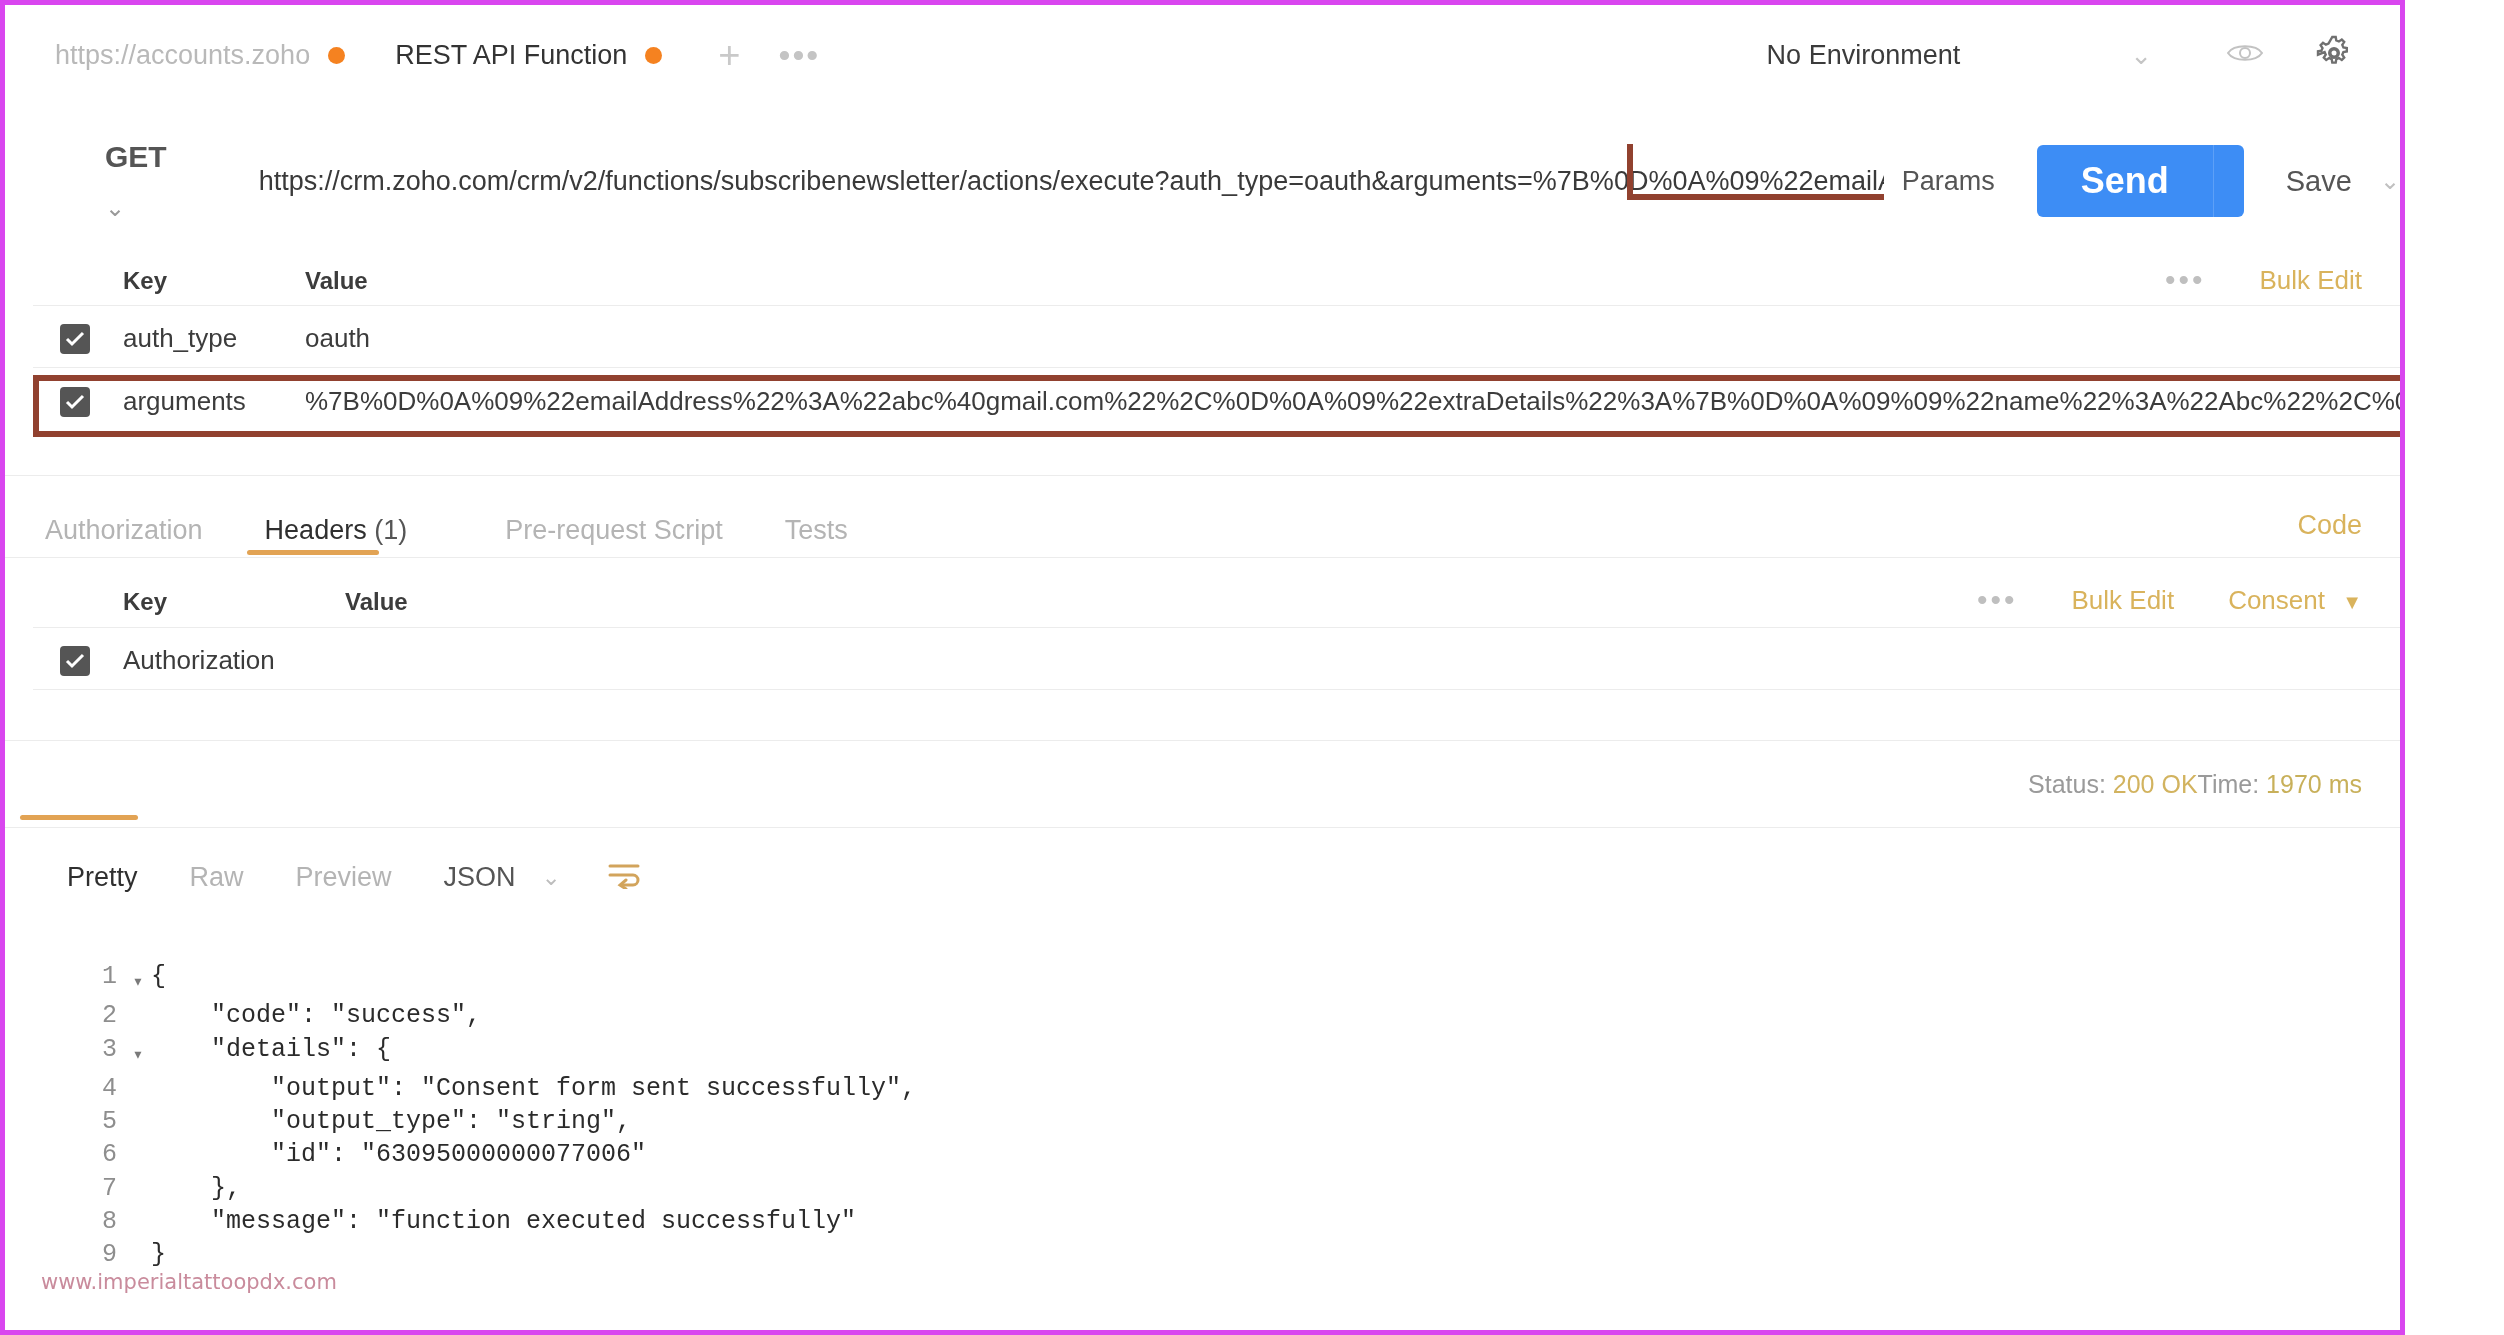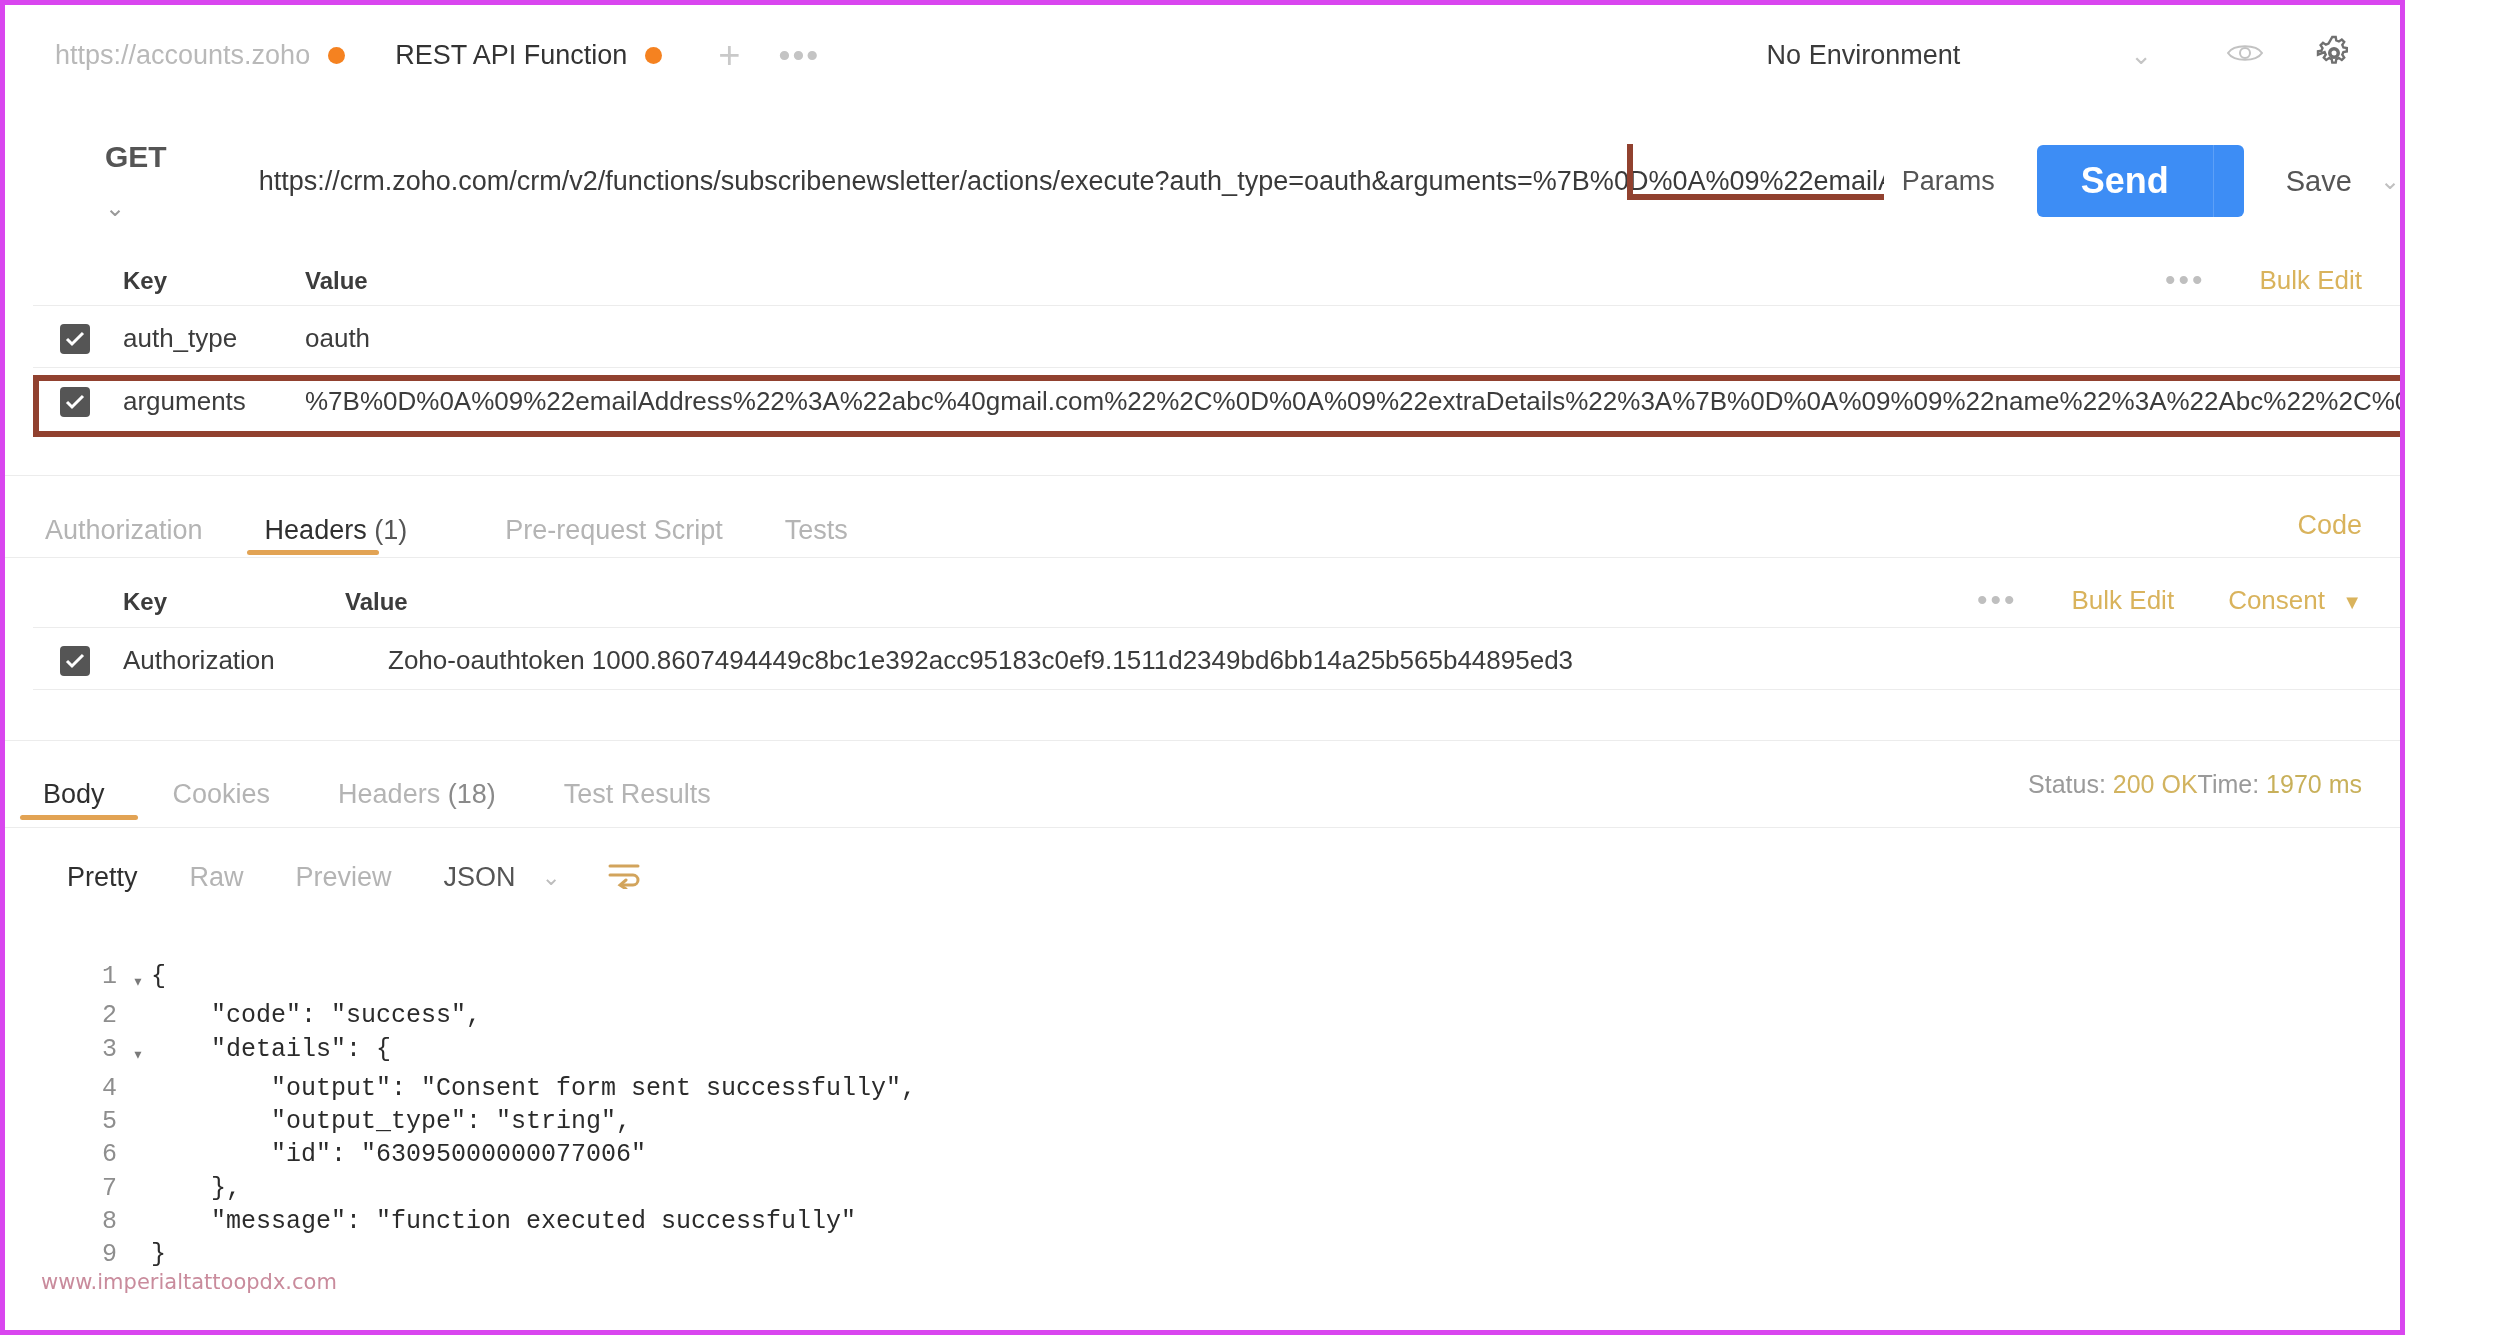--- a/index.html
+++ b/index.html
@@ -344,34 +344,24 @@
   </div>
   <div class="row-sep" style="left:28px; top:622px; width:2446px;"></div>
 
   <div class="kv-row" style="left:55px; top:640px; width:2400px;">
     <span class="cbox">
       <svg width="20" height="16" viewBox="0 0 20 16">
           <path d="M2 8 L7 13 L18 2" stroke="#fff" stroke-width="3" fill="none"></path>
         </svg>
     </span>
     <span style="margin-left:33px; width:265px; flex:0 0 auto;">Authorization</span>
-    <span>Zoho-oauthtoken 1000.8607494449c8bc1e392acc95183c0ef9.1511d2349bd6bb14a25b565b44895ed3</span>
   </div>
   <div class="row-sep" style="left:28px; top:684px; width:2446px;"></div>
 
   <div class="hr" style="top:735px;"></div>
-  <div class="resptabs">
-    <span class="rtab active" style="margin-left:38px;">Body</span>
-    <span class="rtab" style="margin-left:68px;">Cookies</span>
-    <span class="rtab" style="margin-left:68px;">
-      <span>Headers</span>
-      <span class="count">(18)</span>
-    </span>
-    <span class="rtab" style="margin-left:68px;">Test Results</span>
-  </div>
   <div class="tab-underline" style="left:15px; top:810px; width:118px;"></div>
 
   <div class="status-wrap">
     <span>
       <span>Status:</span>
       <span class="val">200 OK</span>
     </span>
     <span>
       <span>Time:</span>
       <span class="val green">1970 ms</span>

